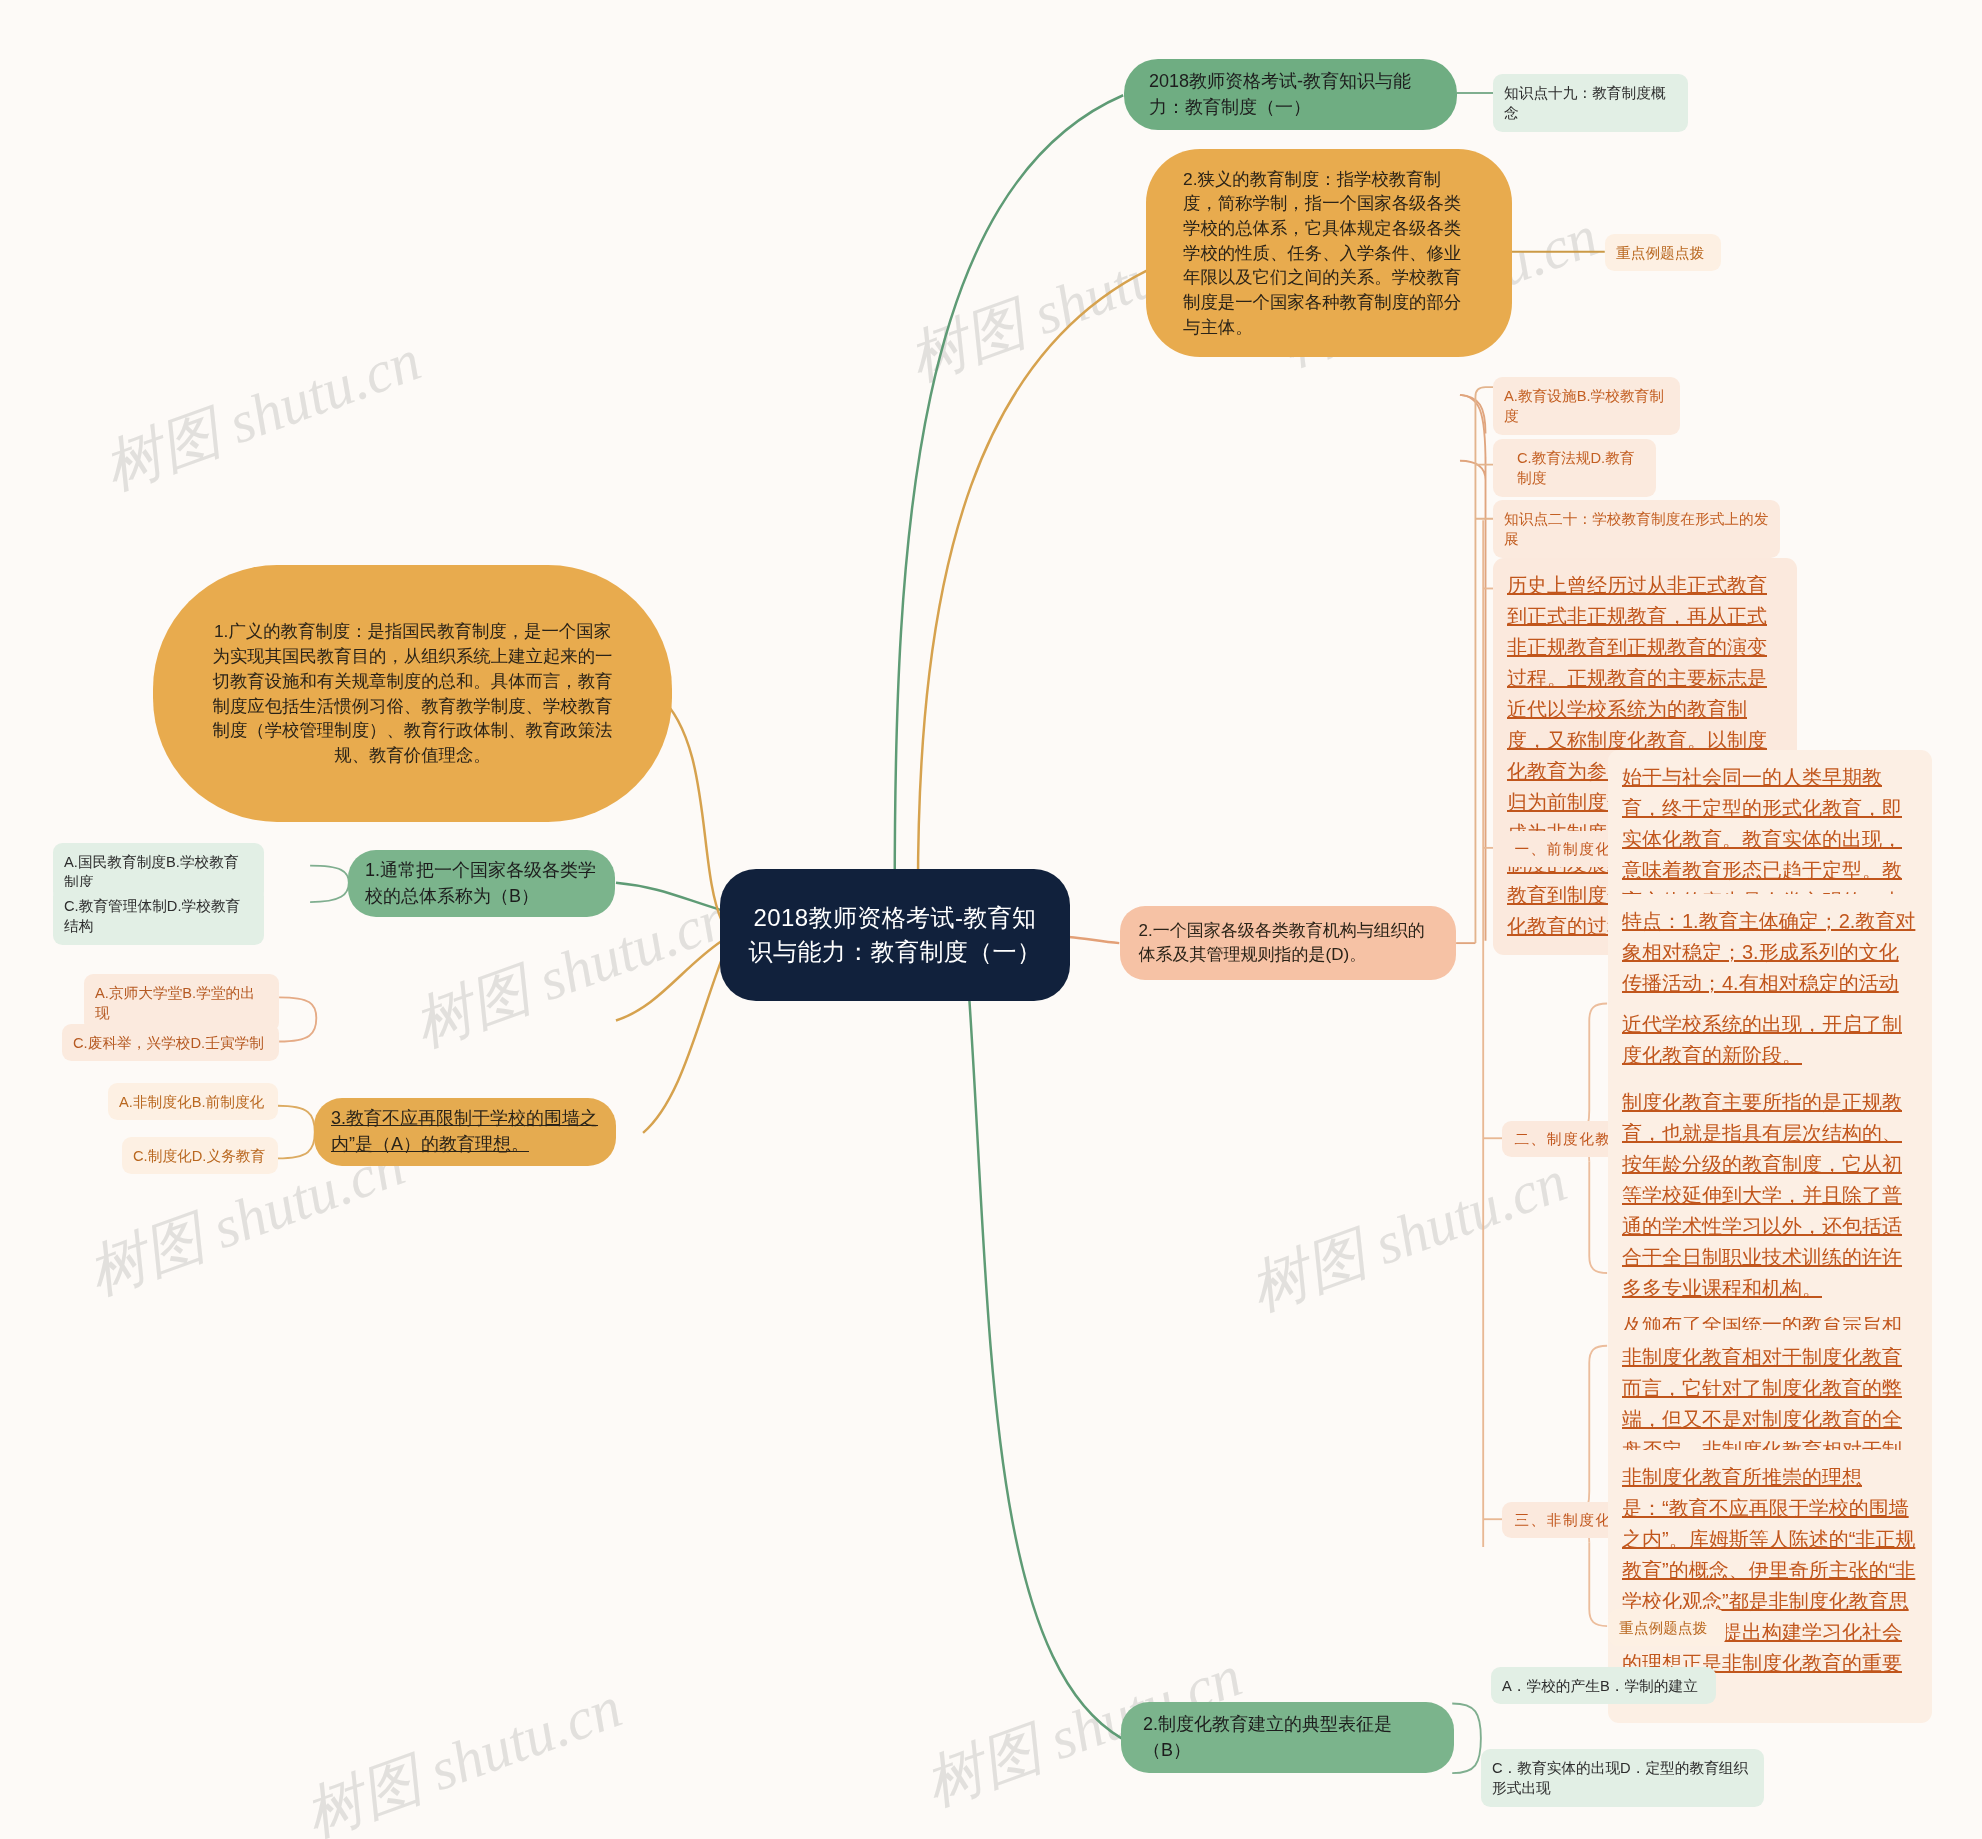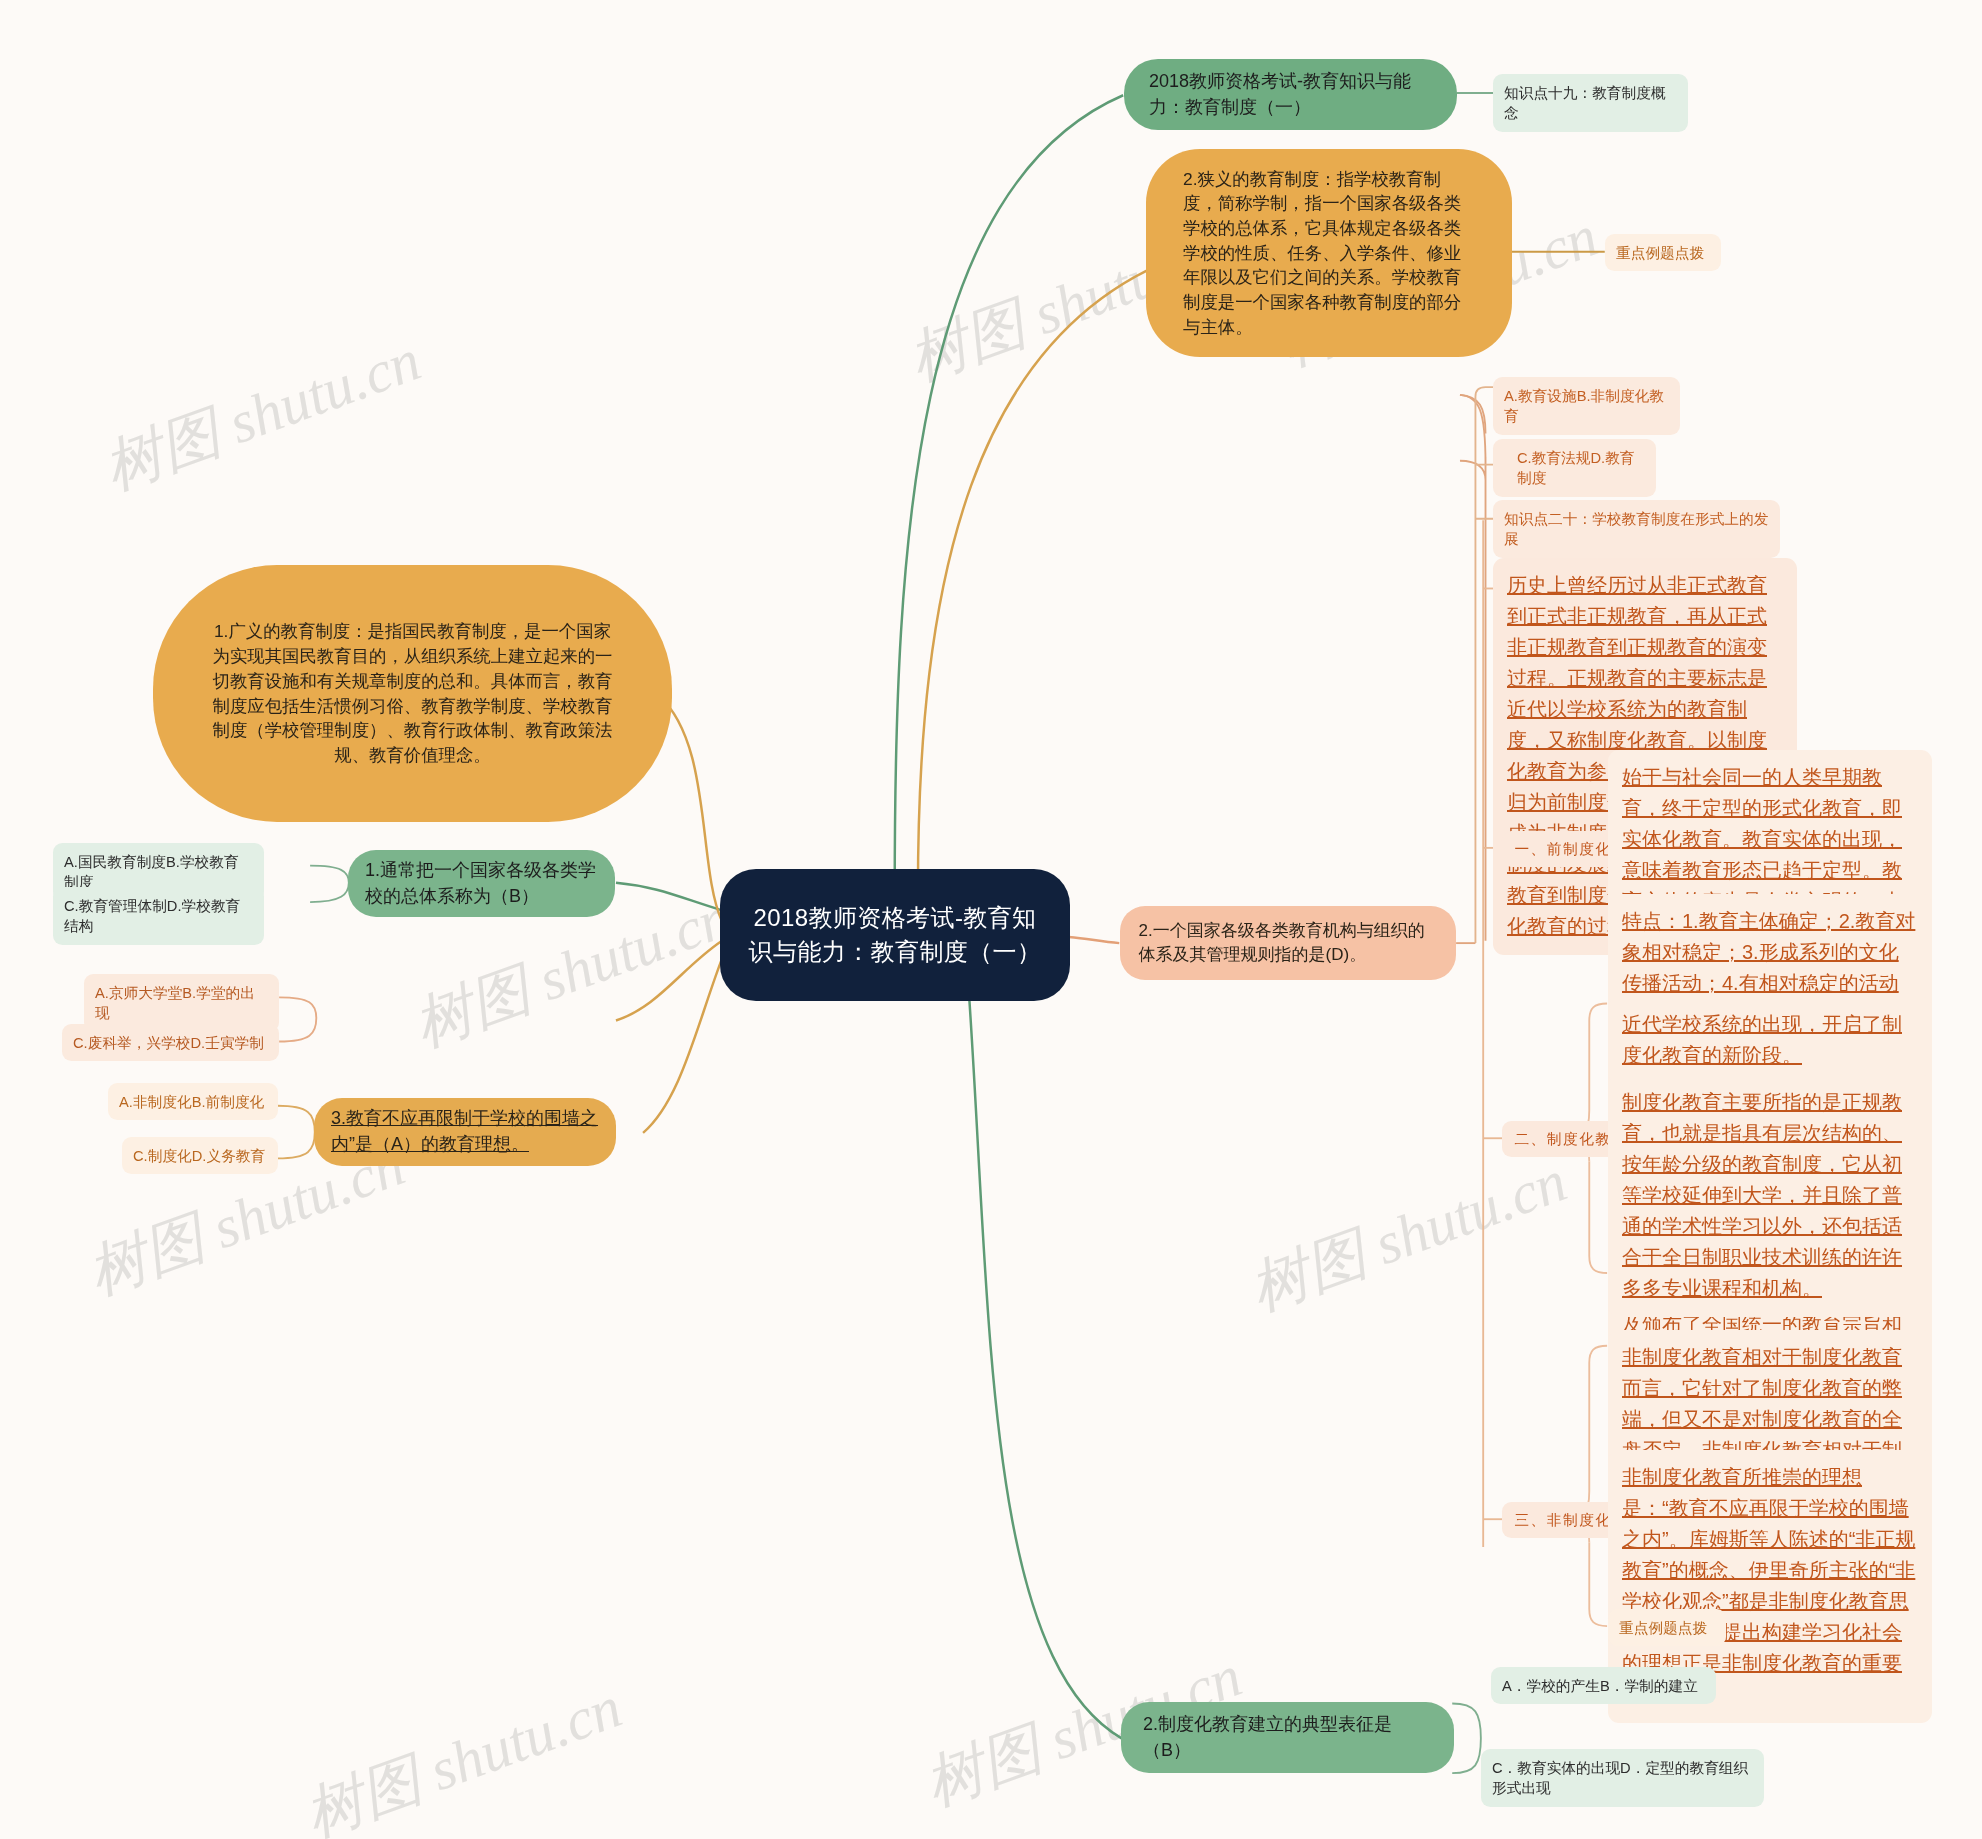--- a/index.html
+++ b/index.html
@@ -231,21 +231,21 @@
     <span>A.非制度化B.前制度化</span>
   </div>
   <div class="node chip chip-cream" style="left:122px; top:1137px; width:156px; min-height:34px;">
     <span>C.制度化D.义务教育</span>
   </div>
 
   <div class="node pill-salmon2" style="left:1120px; top:906px; width:336px; height:74px; padding:7.7px 18.6px;">
     <span>2.一个国家各级各类教育机构与组织的体系及其管理规则指的是(D)。</span>
   </div>
   <div class="node chip chip-peach-d" style="left:1493px; top:377px; width:187px; min-height:34px;">
-    <span>A.教育设施B.非制度化教育</span>
+    <span>A.教育设施B.学校教育制度</span>
   </div>
   <div class="node chip chip-peach-d" style="left:1493px; top:439px; width:163px; min-height:34px;padding-left:24px;">
     <span>C.教育法规D.教育制度</span>
   </div>
 
   <div class="node chip chip-peach-d" style="left:1493px; top:500px; width:287px; min-height:34px;">
     <span>知识点二十：学校教育制度在形式上的发展</span>
   </div>
 
   <div class="node para" style="left:1493px; top:558px; width:304px; padding:12.4px 14px;">

